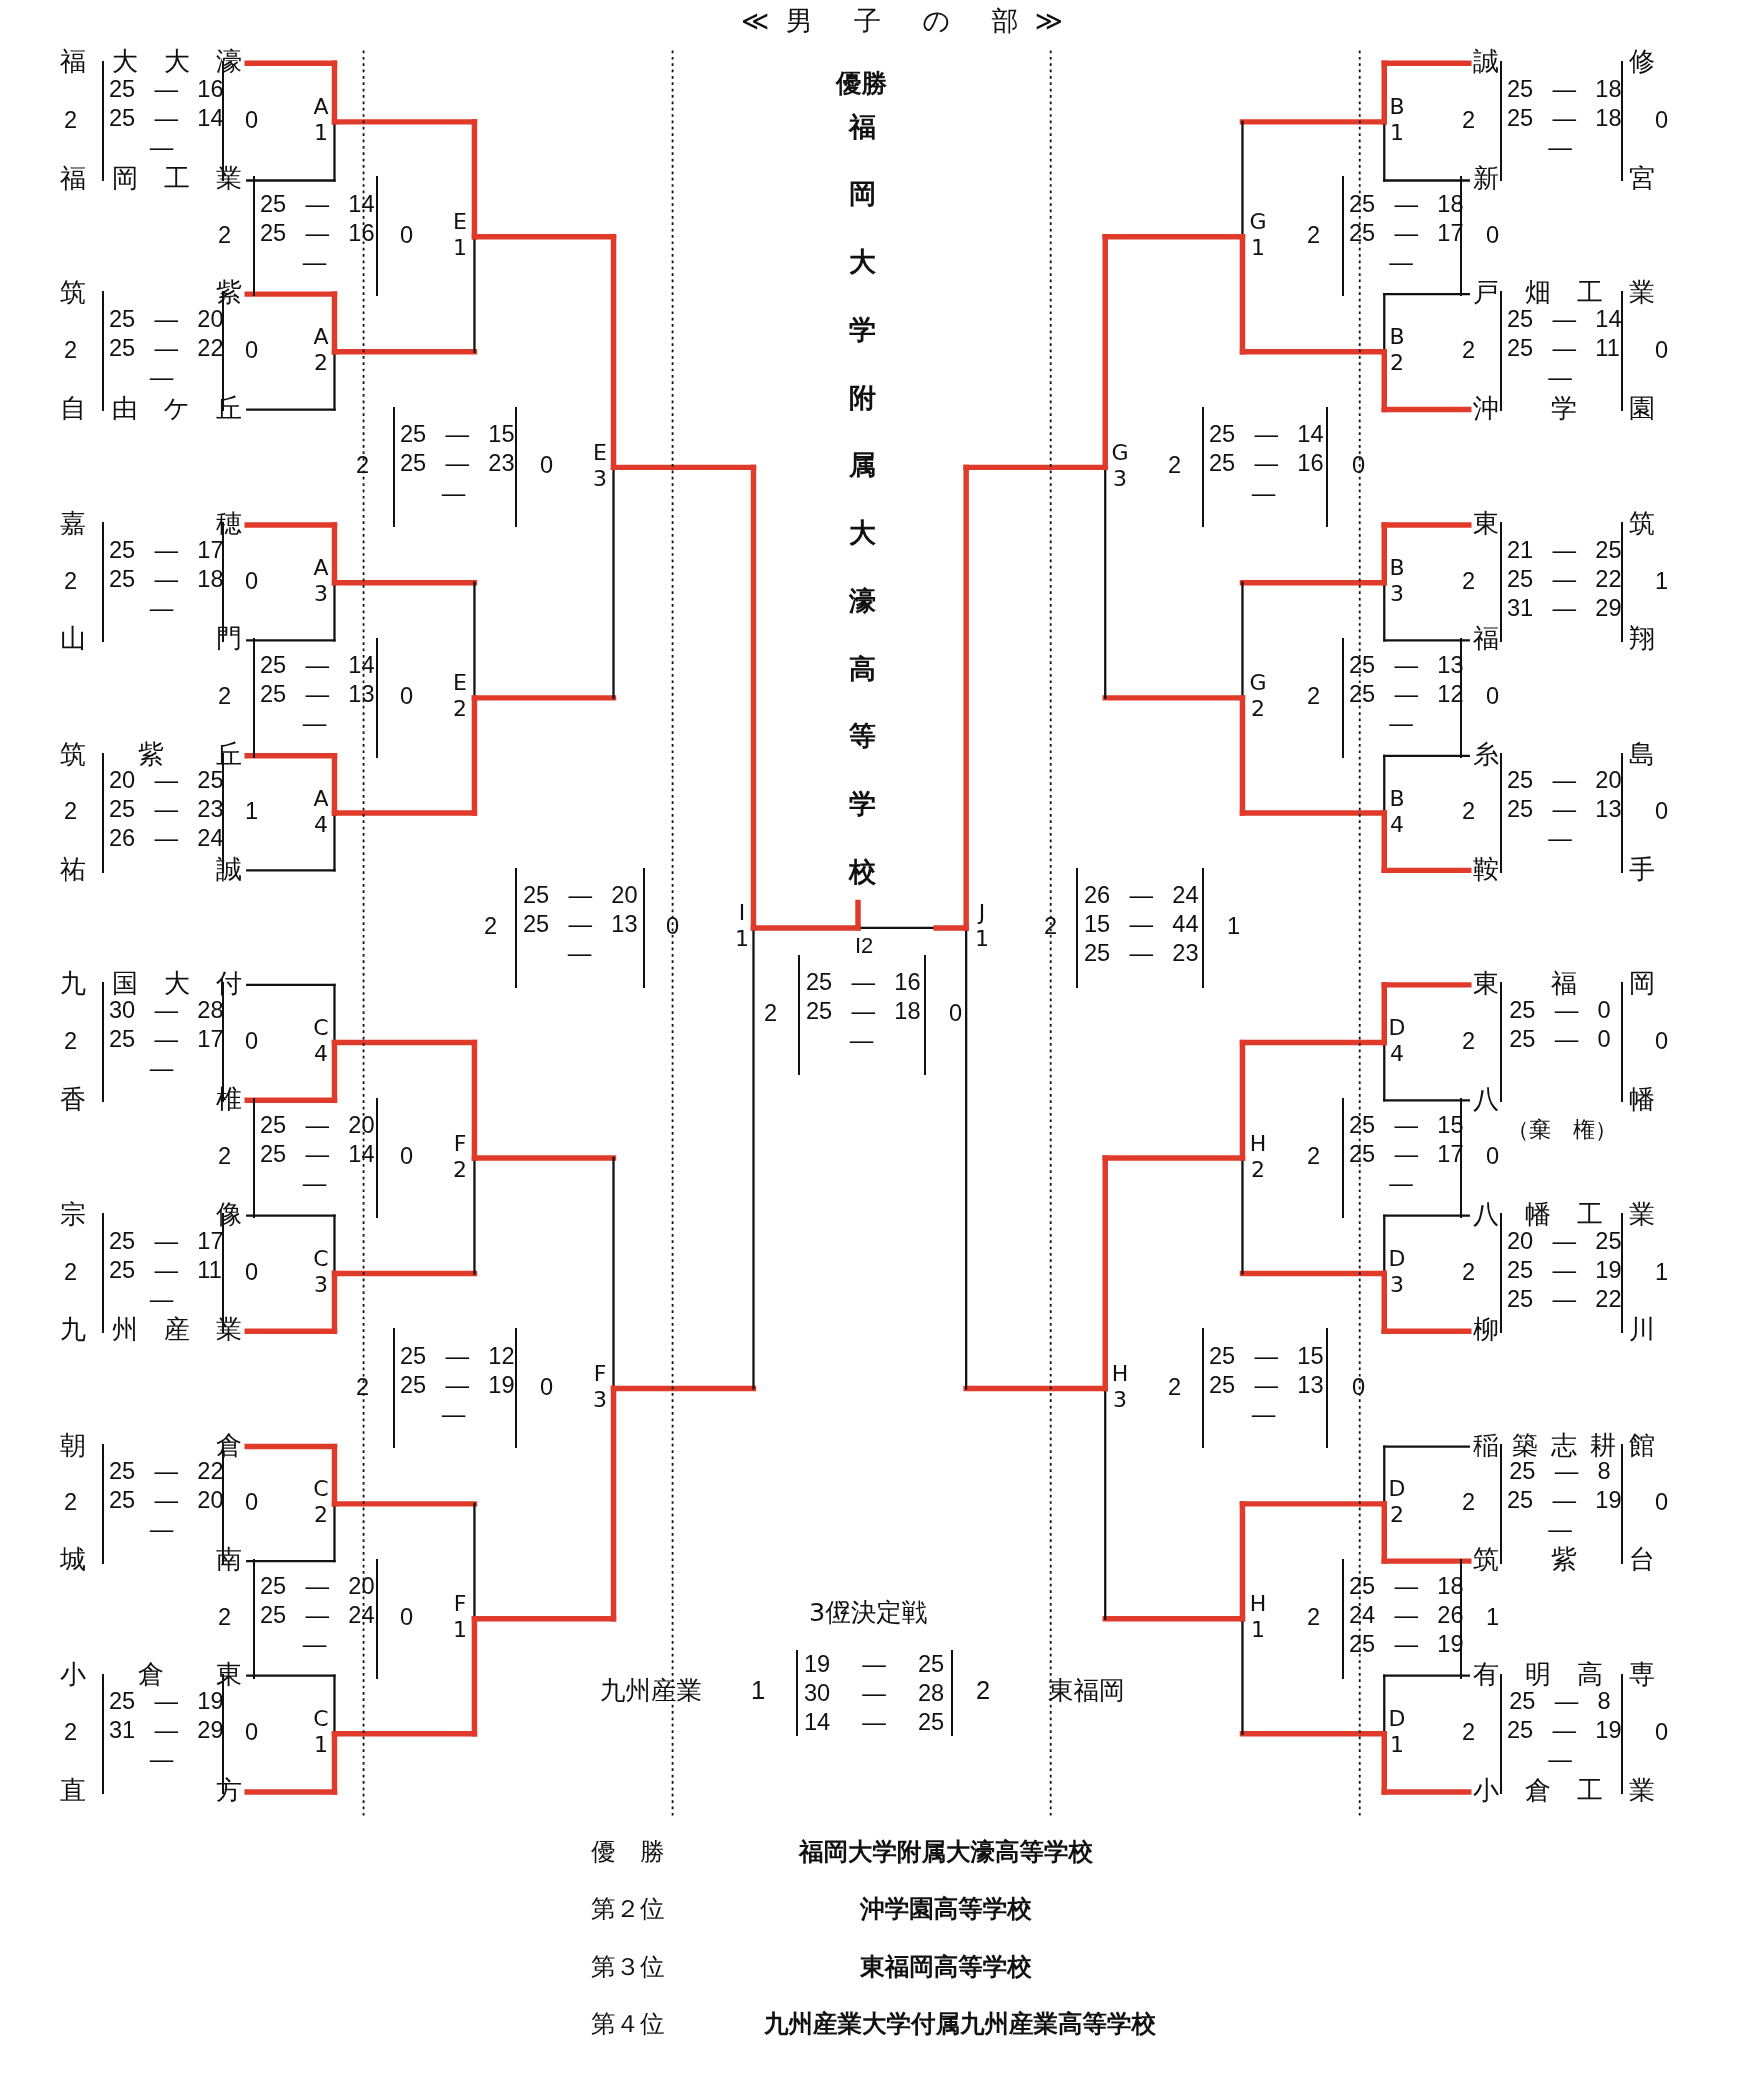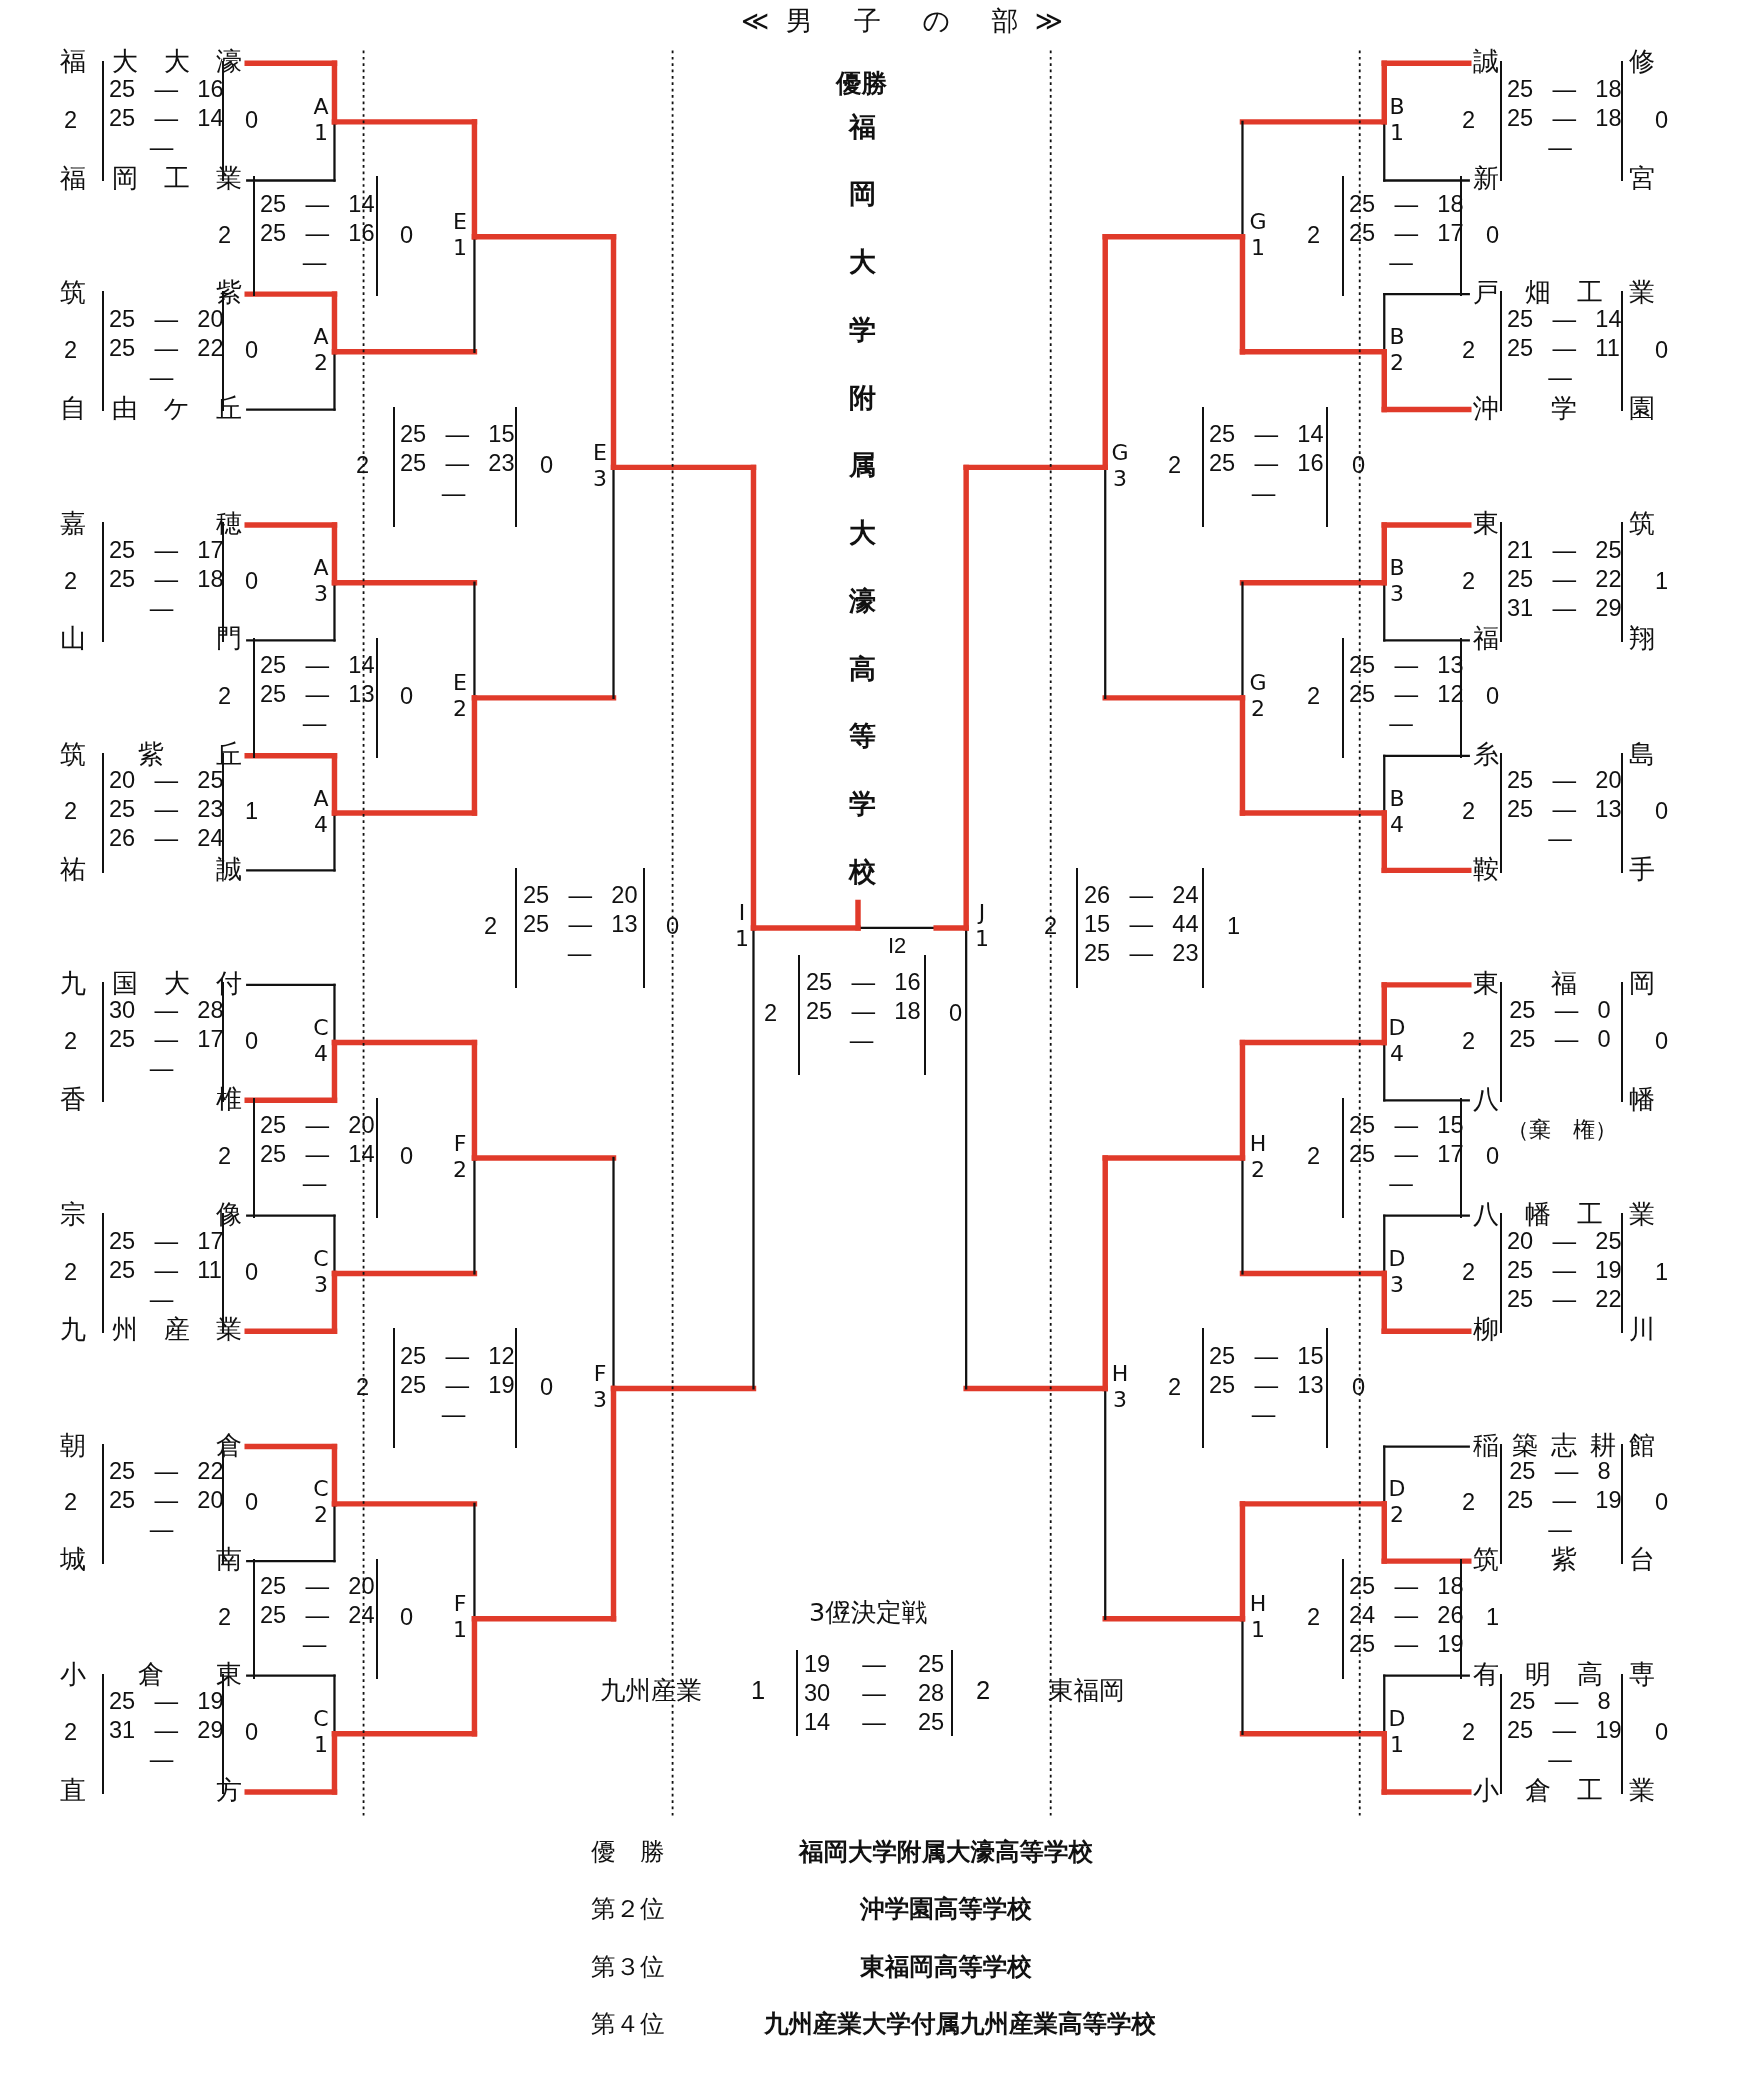--- a/index.html
+++ b/index.html
@@ -629,21 +629,21 @@
     <div class="t score" style="left: 1227px; top: 915px;">1</div>
     <div style="position: absolute; left: 1076px; top: 868px; width: 1.8px; height: 120px; background: rgb(17, 17, 17);"></div>
     <div style="position: absolute; left: 1202px; top: 868px; width: 1.8px; height: 120px; background: rgb(17, 17, 17);"></div>
     <div class="t score" style="left: 1084px; top: 884px; width: 111px; text-align: center; word-spacing: 12.7px;">26 — 24</div>
     <div class="t score" style="left: 1084px; top: 913px; width: 111px; text-align: center; word-spacing: 12.7px;">15 — 44</div>
     <div class="t score" style="left: 1084px; top: 942px; width: 111px; text-align: center; word-spacing: 12.7px;">25 — 23</div>
     <div class="t lbl" style="left: 973px; top: 900px;">
       <div>J</div>
       <div>1</div>
     </div>
-    <div class="t score" style="left: 888px; top: 935px; font-size: 22px;">I2</div>
+    <div class="t score" style="left: 855px; top: 935px; font-size: 22px;">I2</div>
     <div class="t score" style="left: 764px; top: 1002px;">2</div>
     <div class="t score" style="left: 949px; top: 1002px;">0</div>
     <div style="position: absolute; left: 798px; top: 955px; width: 1.8px; height: 120px; background: rgb(17, 17, 17);"></div>
     <div style="position: absolute; left: 924px; top: 955px; width: 1.8px; height: 120px; background: rgb(17, 17, 17);"></div>
     <div class="t score" style="left: 806px; top: 971px; width: 111px; text-align: center; word-spacing: 12.7px;">25 — 16</div>
     <div class="t score" style="left: 806px; top: 1000px; width: 111px; text-align: center; word-spacing: 12.7px;">25 — 18</div>
     <div class="t score" style="left: 806px; top: 1029px; width: 111px; text-align: center; word-spacing: 12.7px;">—</div>
     <div style="position: absolute; left: 796px; top: 1650px; width: 1.8px; height: 86px; background: rgb(17, 17, 17);"></div>
     <div style="position: absolute; left: 951px; top: 1650px; width: 1.8px; height: 86px; background: rgb(17, 17, 17);"></div>
   </div>

